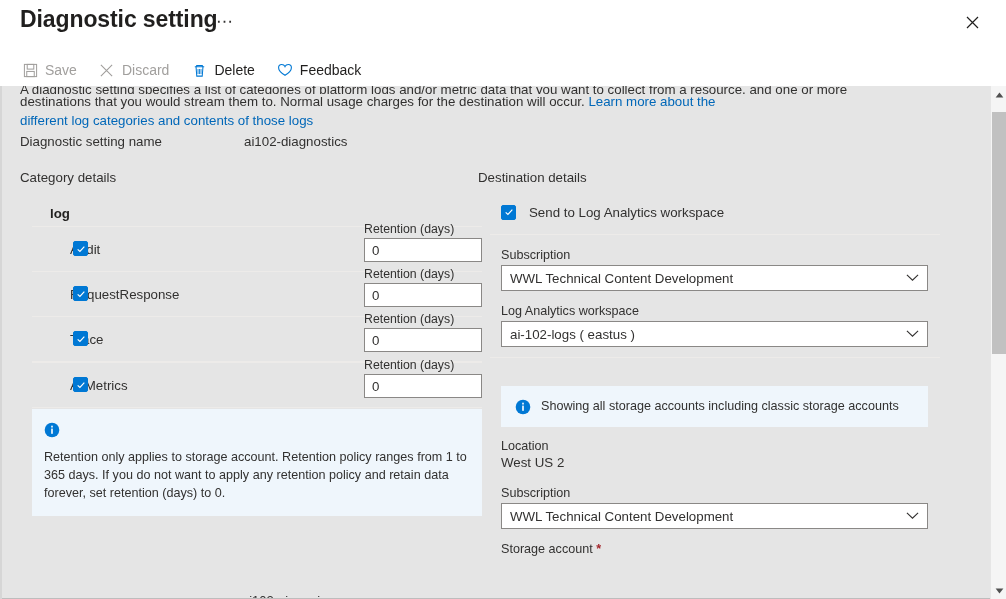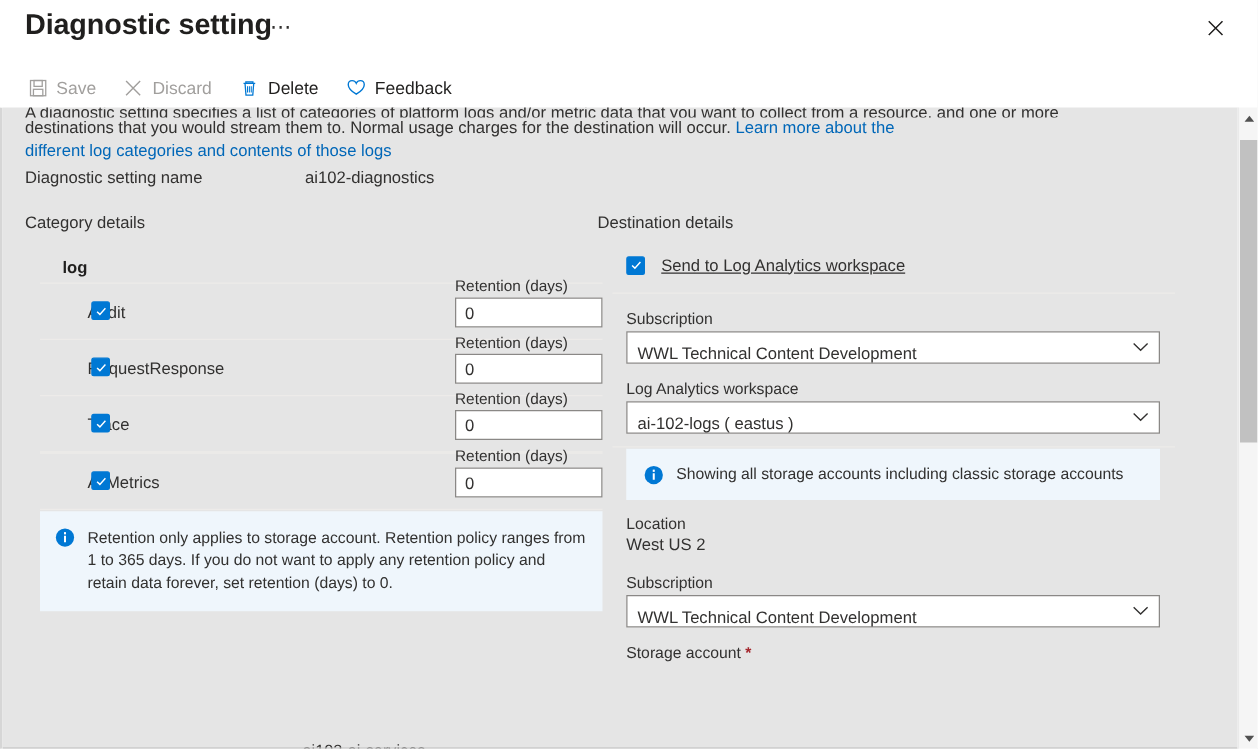--- a/index.html
+++ b/index.html
@@ -94,47 +94,48 @@
   .ret-input {
     width:118px; height:24px; border:1px solid #8a8886; background:#fff;
     font-family:"Liberation Sans", sans-serif; font-size:13.3px; color:#323130;
     padding:0 7px; outline:none;
   }
 
   .infobox {
     position:relative; background:#eff6fc; width:100%;
     padding:12px 12px 14px 12px; display:flex; gap:10px;
     margin-top:1px;
+    flex-direction:column;
   }
   .infobox .txt { font-size:12.6px; line-height:18px; color:#323130; }
   .info-icon { width:16px; height:16px; flex:none; margin-top:1px; }
 
   
   .dest-panel { position:absolute; left:488px; top:114px; width:450px; }
   .dest-check-row { display:flex; align-items:center; gap:13px; height:24px; padding-left:11px; }
-  .dest-check-row .lbl { font-size:13.3px; color:#323130;text-decoration:underline; }
+  .dest-check-row .lbl { font-size:13.3px; color:#323130; }
   .dest-div { height:1px; background:#edebe9; width:100%; margin-top:10px; }
 
   .field { position:relative; margin-top:13px; padding-left:11px; }
   .field-label { font-size:12.6px; color:#323130; margin-bottom:3px; }
   .req { color:#a4262c; font-weight:700; }
   .select-box {
     position:relative; width:427px; height:26px;
     border:1px solid #8a8886; background:#fff;
-    display:flex; align-items:flex-end; padding:0 11px 0 8px;
+    display:flex; align-items:center; padding:0 11px 0 8px;
     font-size:13.3px; color:#323130; cursor:pointer;
   }
   .chev { position:absolute; right:8px; top:7px; }
 
   .static-field { padding-left:11px; margin-top:12px; }
   .static-label { font-size:12.6px; color:#323130; }
   .static-value { font-size:13.3px; color:#323130; margin-top:2px; }
 
   .dest-infobox {
-    margin:1px 0 0 11px; width:427px; background:#eff6fc;
+    margin:28px 0 0 11px; width:427px; background:#eff6fc;
     padding:12px 14px; display:flex; gap:10px; align-items:center;
   }
   .dest-infobox .txt { font-size:12.6px; line-height:17px; color:#323130; }
 
   
   .scrollbar {
     position:absolute; left:990px; top:86px; width:16px; height:513px;
     background:#f5f5f5; border-left:1px solid #e6e6e6;
   }
   .sb-arrow {

